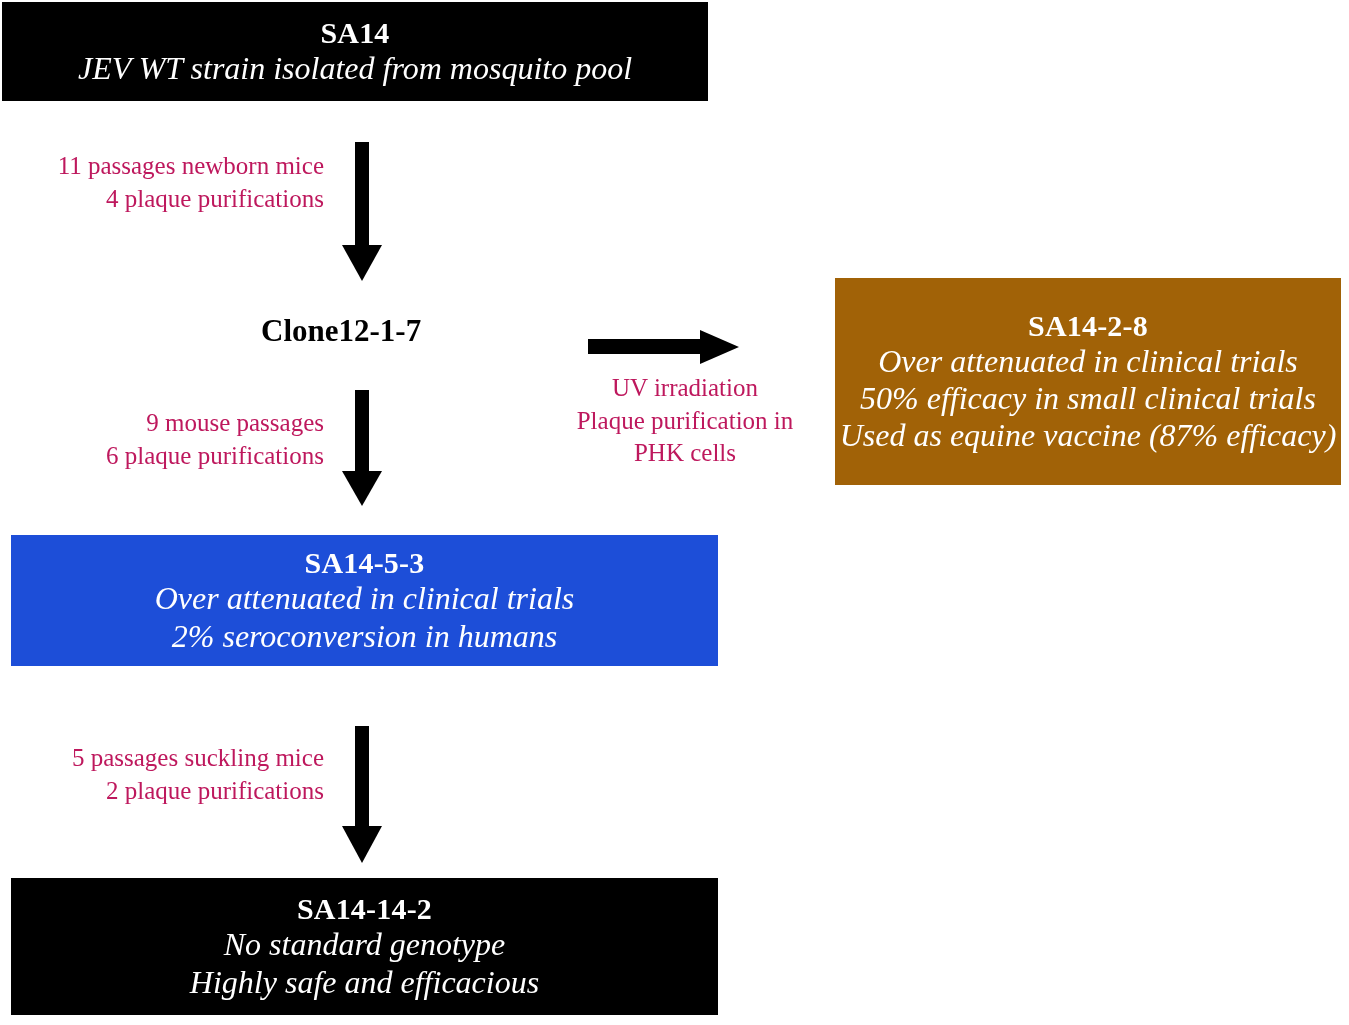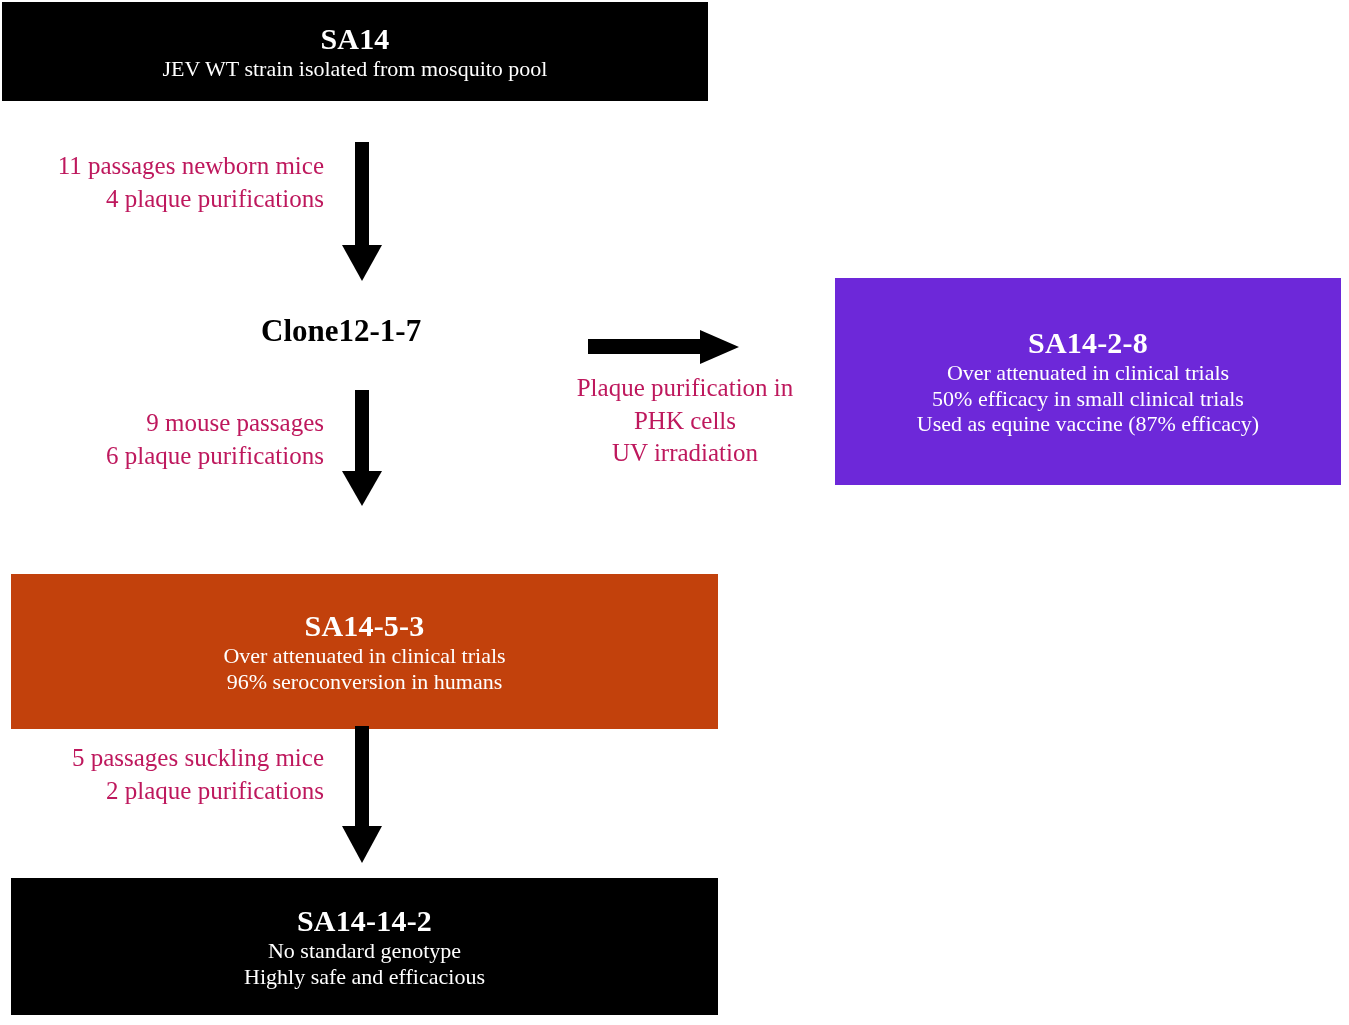--- a/index.html
+++ b/index.html
@@ -33,28 +33,29 @@
   }
   .node-title {
     font-weight: bold;
     font-size: 30px;
     line-height: 1.14;
     letter-spacing: 0.2px;
     white-space: nowrap;
   }
   .node-line {
     font-weight: normal;
-    font-size: 22px;
+    font-size: 32px;
     line-height: 1.16;
     white-space: nowrap;
+    font-style: italic;
   }
 
   #box-sa14      { left: 2px;   top: 2px;   width: 706px; height: 99px;  background: #000000; }
-  #box-sa14-2-8  { left: 835px; top: 278px; width: 506px; height: 207px; background: #6d28d9; }
-  #box-sa14-5-3  { left: 11px;  top: 535px; width: 707px; height: 155px; background: #c2410c; margin-top: 39px; }
+  #box-sa14-2-8  { left: 835px; top: 278px; width: 506px; height: 207px; background: #a16207; }
+  #box-sa14-5-3  { left: 11px;  top: 535px; width: 707px; height: 131px; background: #1d4ed8; }
   #box-sa14-14-2 { left: 11px;  top: 878px; width: 707px; height: 137px; background: #000000; }
 
   
   .text-node {
     position: absolute;
     font-weight: bold;
     font-size: 31px;
     line-height: 1.1;
     color: #000000;
     white-space: nowrap;
@@ -116,22 +117,22 @@
 
   <div class="text-node" id="node-clone">Clone12-1-7</div>
 
   <div class="arrow-h" id="arrow-h-1">
     <svg width="152" height="44" viewBox="0 0 152 44" xmlns="http://www.w3.org/2000/svg" aria-hidden="true">
       <rect x="0" y="13" width="116" height="15" fill="#000000"></rect>
       <polygon points="112,4 112,38 151,21" fill="#000000"></polygon>
     </svg>
   </div>
   <div class="edge-label center" id="label-h1">
+    <div>UV irradiation</div>
     <div>Plaque purification in PHK cells</div>
-    <div>UV irradiation</div>
   </div>
 
   <div class="node-box" id="box-sa14-2-8">
     <div class="node-title">SA14-2-8</div>
     <div class="node-line">Over attenuated in clinical trials</div>
     <div class="node-line">50% efficacy in small clinical trials</div>
     <div class="node-line">Used as equine vaccine (87% efficacy)</div>
   </div>
 
   <div class="arrow-v" id="arrow-2">
@@ -141,21 +142,21 @@
     </svg>
   </div>
   <div class="edge-label right" id="label-2">
     <div>9 mouse passages</div>
     <div>6 plaque purifications</div>
   </div>
 
   <div class="node-box" id="box-sa14-5-3">
     <div class="node-title">SA14-5-3</div>
     <div class="node-line">Over attenuated in clinical trials</div>
-    <div class="node-line">96% seroconversion in humans</div>
+    <div class="node-line">2% seroconversion in humans</div>
   </div>
 
   <div class="arrow-v" id="arrow-3">
     <svg width="70" height="138" viewBox="0 0 70 138" xmlns="http://www.w3.org/2000/svg" aria-hidden="true">
       <rect x="28" y="0" width="14" height="104" fill="#000000"></rect>
       <polygon points="15,100 55,100 35,137" fill="#000000"></polygon>
     </svg>
   </div>
   <div class="edge-label right" id="label-3">
     <div>5 passages suckling mice</div>

